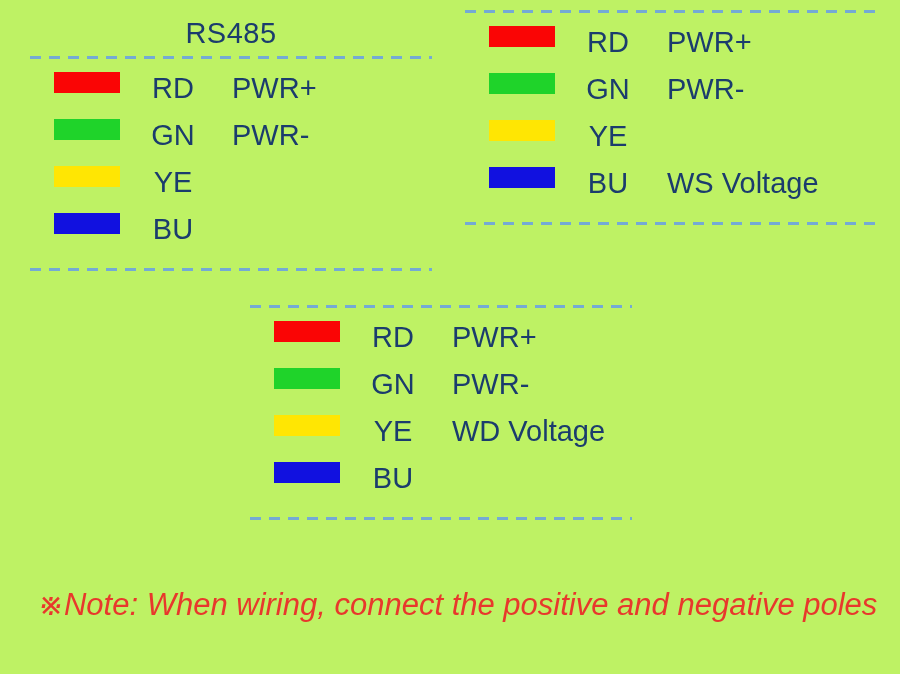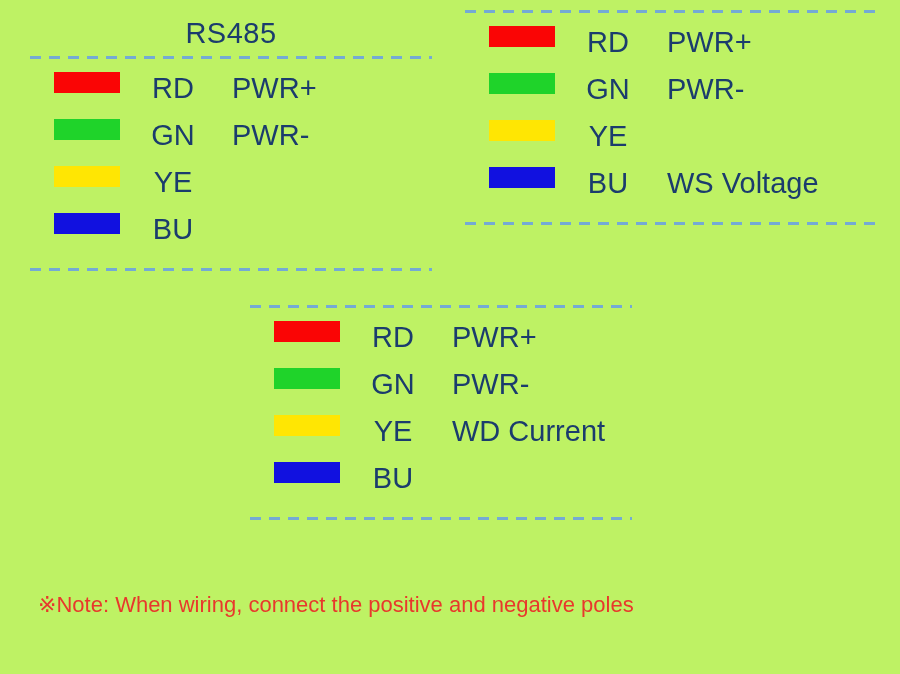--- a/index.html
+++ b/index.html
@@ -66,23 +66,24 @@
   }
   .t1 { left: 30px;  top: 10px;  width: 402px; }
   .t2 { left: 465px; top: 10px;  width: 412px; }
   .t3 { left: 250px; top: 305px; width: 382px; }
   .note {
     position: absolute;
     left: 38px;
     top: 588px;
     width: 832px;
     color: var(--color-note, #e8382c);
-    font-size: 22px;
+    font-size: 31px;
     line-height: 33px;
     font-weight: 500;
+    font-style: italic;
   }
   .note .note-line { display: block; white-space: nowrap; }
 </style>
 </head>
 <body>
 
 <div class="canvas">
 
   <section class="wiring-table t1">
     <h2 class="title">RS485</h2>
@@ -145,21 +146,21 @@
         <span class="func">PWR+</span>
       </div>
       <div class="row">
         <span class="swatch" style="background: rgb(31, 211, 42);"></span>
         <span class="code">GN</span>
         <span class="func">PWR-</span>
       </div>
       <div class="row">
         <span class="swatch" style="background: rgb(255, 230, 3);"></span>
         <span class="code">YE</span>
-        <span class="func">WD Current</span>
+        <span class="func">WD Voltage</span>
       </div>
       <div class="row">
         <span class="swatch" style="background: rgb(17, 17, 224);"></span>
         <span class="code">BU</span>
       </div>
     </div>
     <div class="dash"></div>
   </section>
 
   <p class="note">

